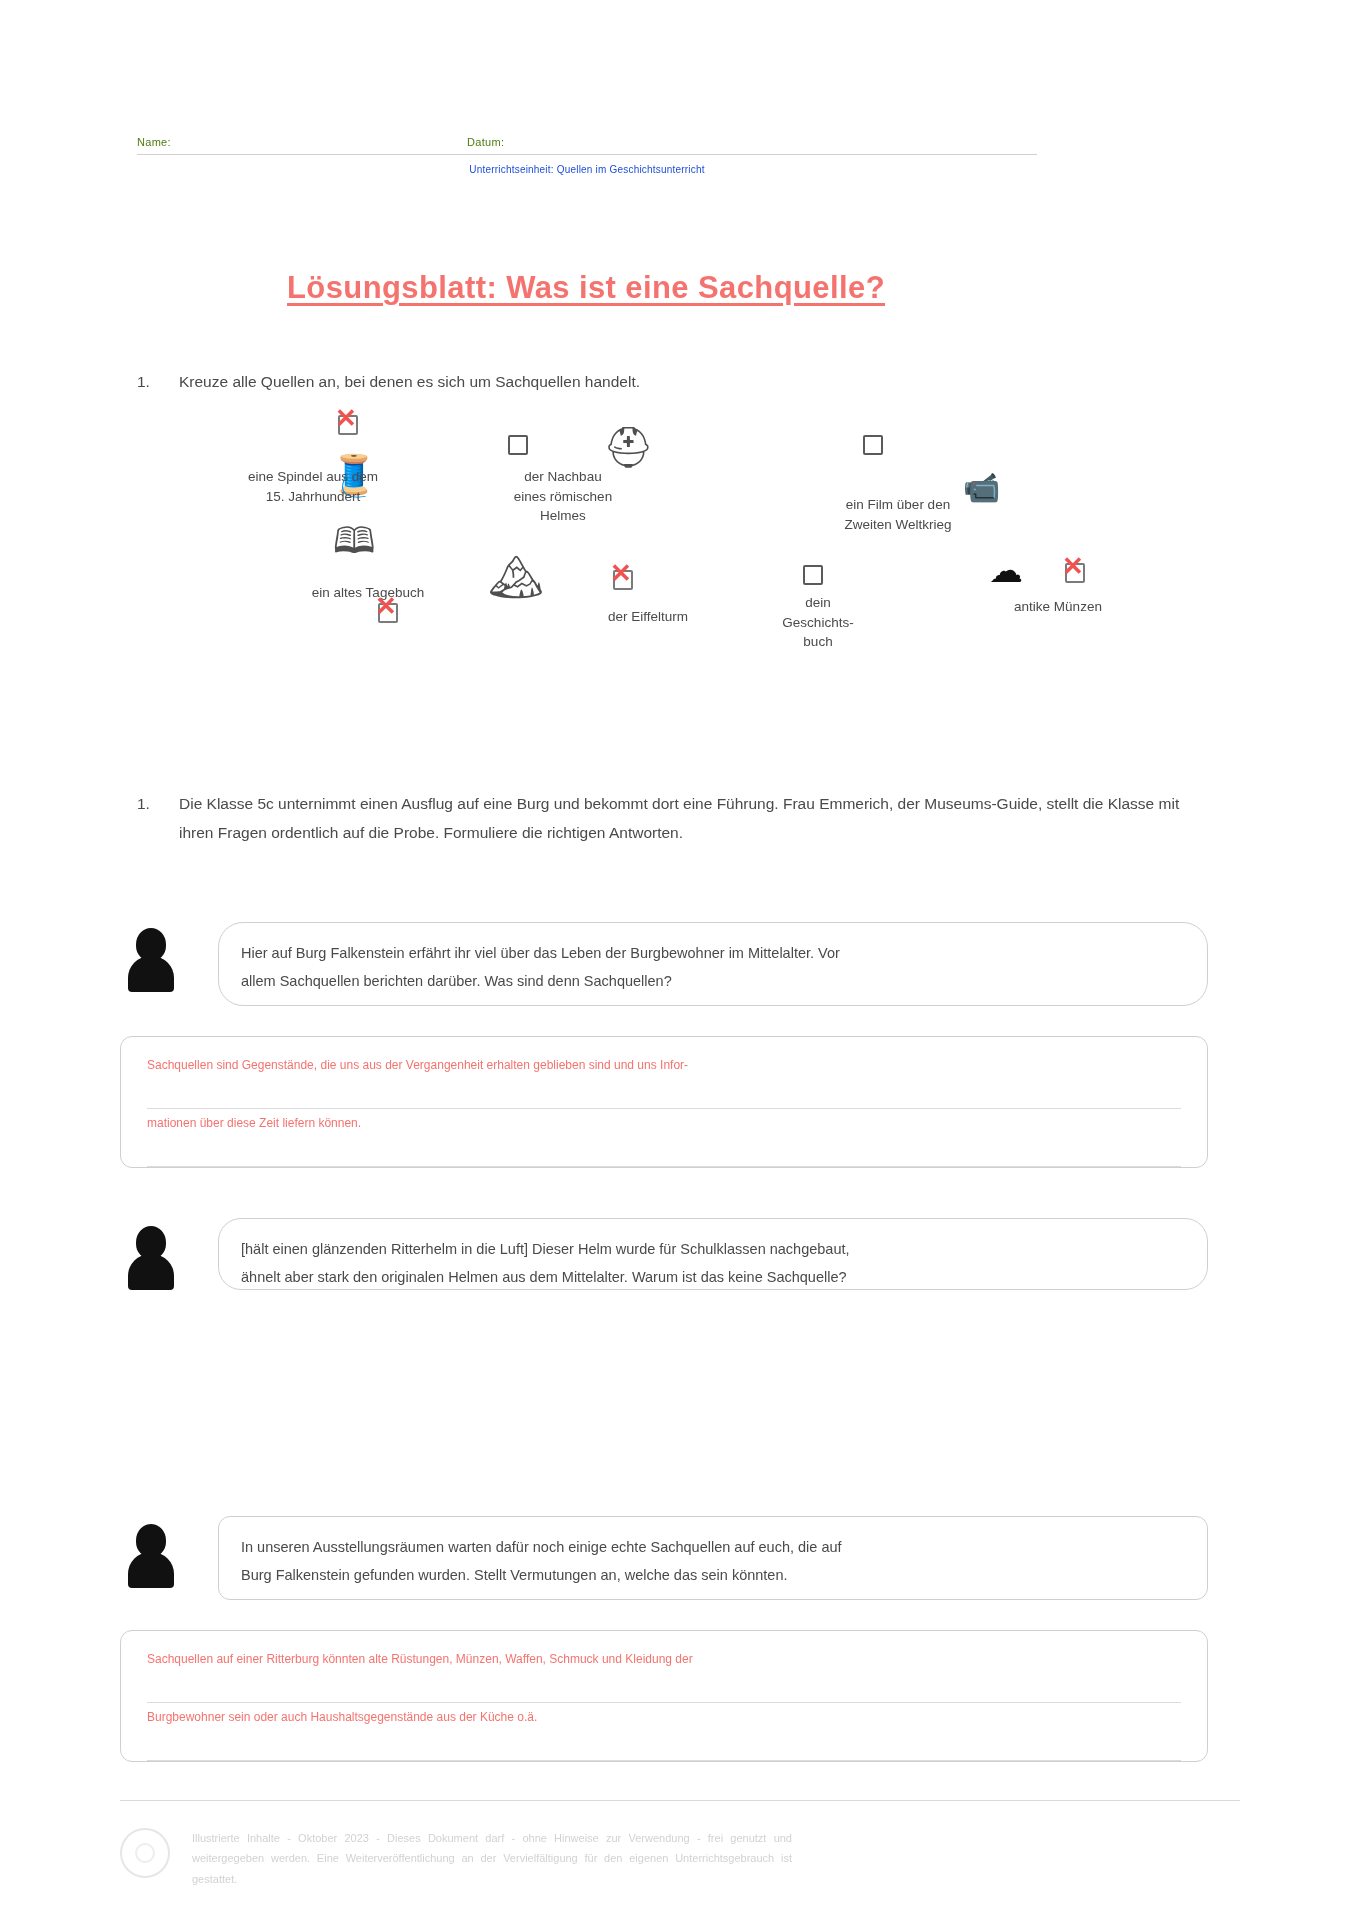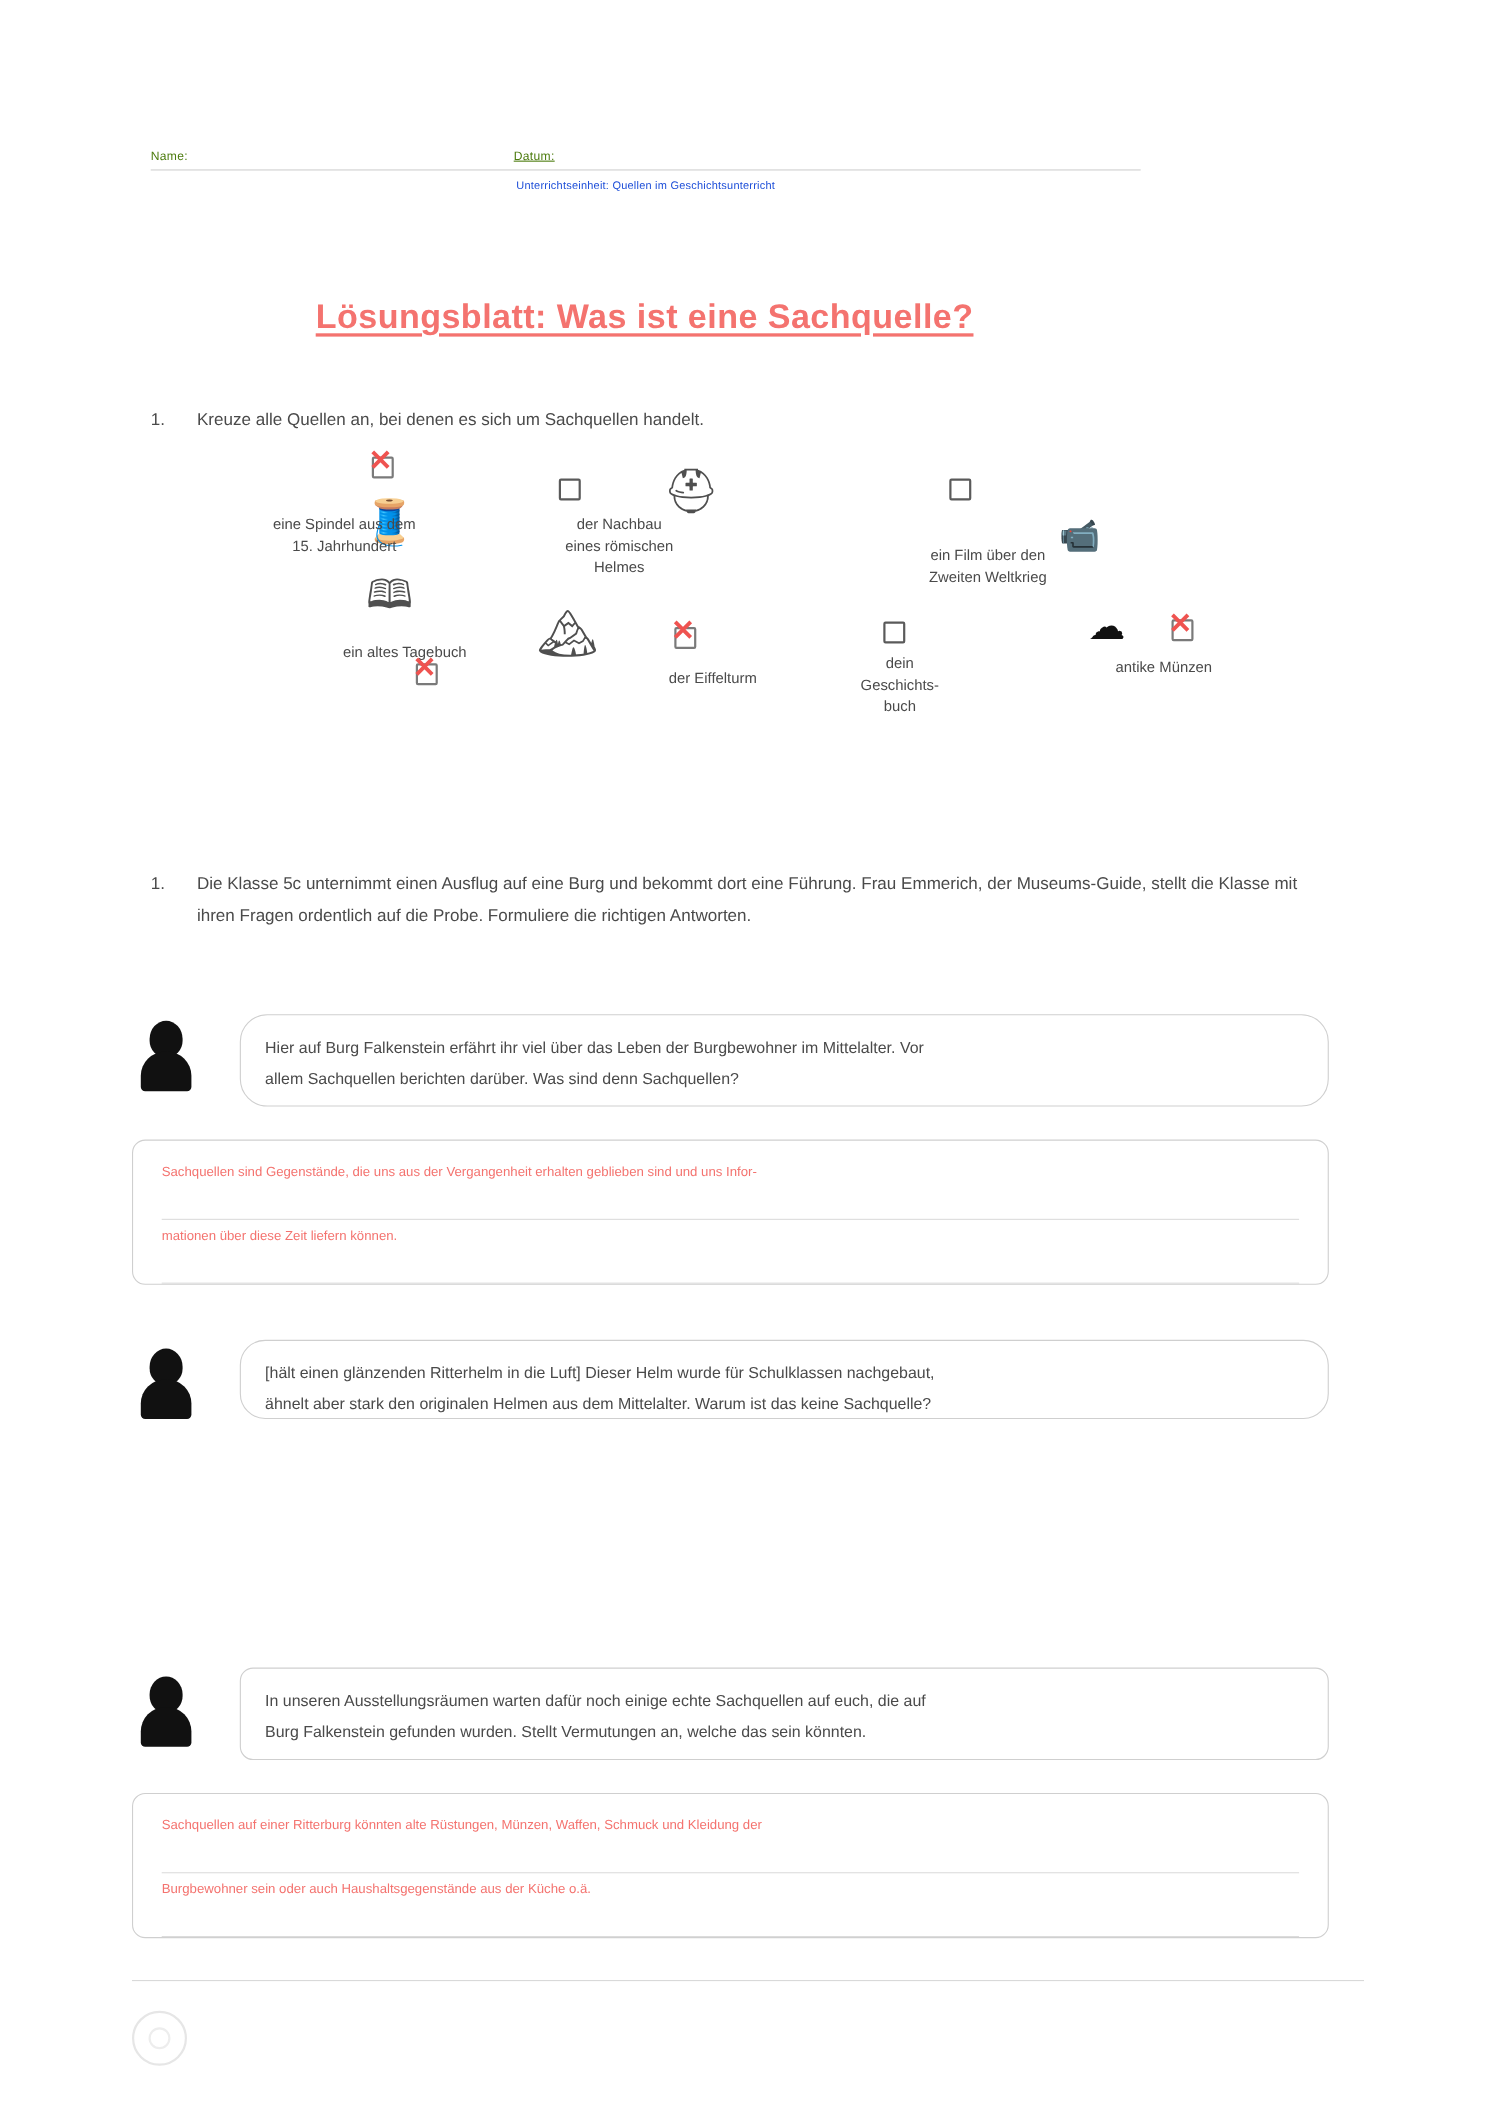--- a/index.html
+++ b/index.html
@@ -32,21 +32,21 @@
   }
   .header-row {
     display: flex;
     align-items: center;
     font-size: 11px;
     color: #4d7c0f;
     letter-spacing: .3px;
     padding-bottom: 6px;
   }
   .hdr-name { width: 330px; }
-  .hdr-datum { flex: 1; text-decoration: underline; }
+  .hdr-datum { flex: 1; }
   .header-rule {
     border-bottom: 1px solid #d0d0d0;
     width: 900px;
   }
   .unit-line {
     margin-top: 9px;
     text-align: center;
     width: 900px;
     font-size: 10px;
     color: #1d4ed8;
@@ -335,15 +335,16 @@
     <div>Burg Falkenstein gefunden wurden. Stellt Vermutungen an, welche das sein könnten.</div>
   </div>
   <div class="answer-box" style="left:120px; top:1630px; width:1088px; height:132px;">
     <div class="answer-line">Sachquellen auf einer Ritterburg könnten alte Rüstungen, Münzen, Waffen, Schmuck und Kleidung der</div>
     <div class="answer-line">Burgbewohner sein oder auch Haushaltsgegenstände aus der Küche o.ä.</div>
   </div>
 
   <div class="footer-rule"></div>
   <div class="footer">
     <div class="footer-logo"></div>
+    <div class="footer-text">Illustrierte Inhalte - Oktober 2023 - Dieses Dokument darf - ohne Hinweise zur Verwendung - frei genutzt und weitergegeben werden. Eine Weiterveröffentlichung an der Vervielfältigung für den eigenen Unterrichtsgebrauch ist gestattet.</div>
   </div>
 
 </div>
 
 </body></html>

